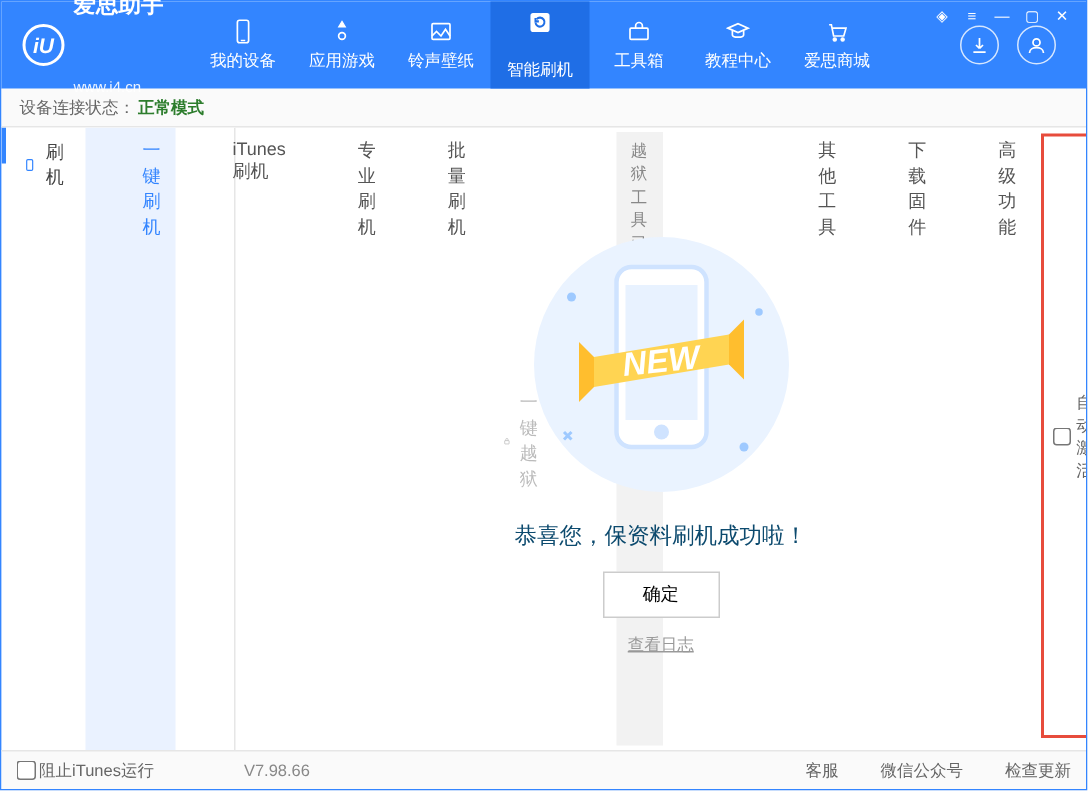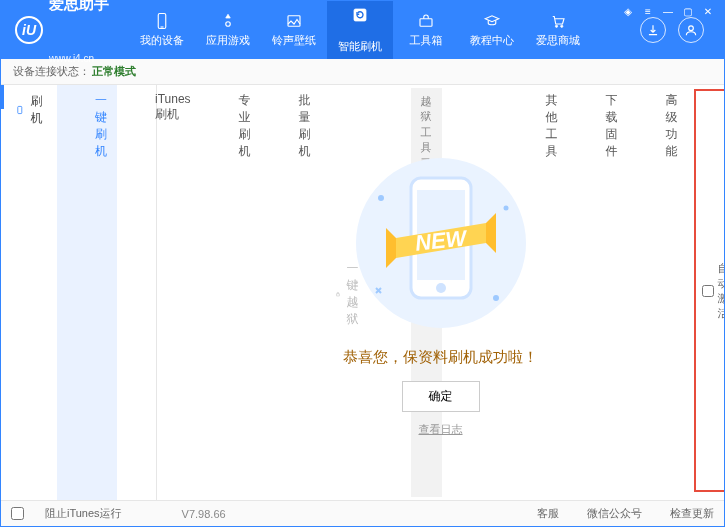--- a/index.html
+++ b/index.html
@@ -41,27 +41,27 @@
 .side-item.gray-box { background: #f2f2f2; color: #888; line-height: 1.4; text-align: center; padding: 6px 10px; margin: 3px 10px 3px 34px; font-size: 11px; }
 .side-section-head.locked { color: #bbb; }
 .side-section-head.locked svg { stroke: #bbb; }
 .checkbox-row { border: 2px solid #e74c3c; margin: 4px 6px 8px 6px; padding: 8px 6px; display: flex; align-items: center; gap: 12px; }
 .checkbox-row label { display: flex; align-items: center; gap: 4px; font-size: 11px; color: #666; cursor: pointer; }
 .checkbox-row label.disabled { color: #ccc; }
 .checkbox-row input { width: 12px; height: 12px; }
 
 .main { flex: 1; display: flex; flex-direction: column; align-items: center; justify-content: center; position: relative; }
 .illus { width: 200px; height: 190px; position: relative; }
-.congrats { font-size: 15px; color: #a16207; margin-top: 10px; }
+.congrats { font-size: 15px; color: #0c4a6e; margin-top: 10px; }
 .ok-btn { margin-top: 14px; border: 1px solid #ccc; background: #fff; padding: 6px 26px; font-size: 12px; cursor: pointer; }
 .view-log { margin-top: 10px; color: #999; font-size: 11px; text-decoration: underline; cursor: pointer; }
 
 
 .footer { height: 26px; border-top: 1px solid #e6e6e6; display: flex; align-items: center; padding: 0 10px; font-size: 11px; color: #666; background: #fafafa; }
-.footer-left { display: flex; align-items: center; gap: 21px; }
+.footer-left { display: flex; align-items: center; gap: 2px; }
 .footer-center { margin-left: 60px; color: #888; }
 .footer-right { margin-left: auto; display: flex; gap: 28px; }
 .footer-right span { cursor: pointer; }
 
 
 .illus svg { width: 100%; height: 100%; }
 </style>
 </head>
 <body>
 

